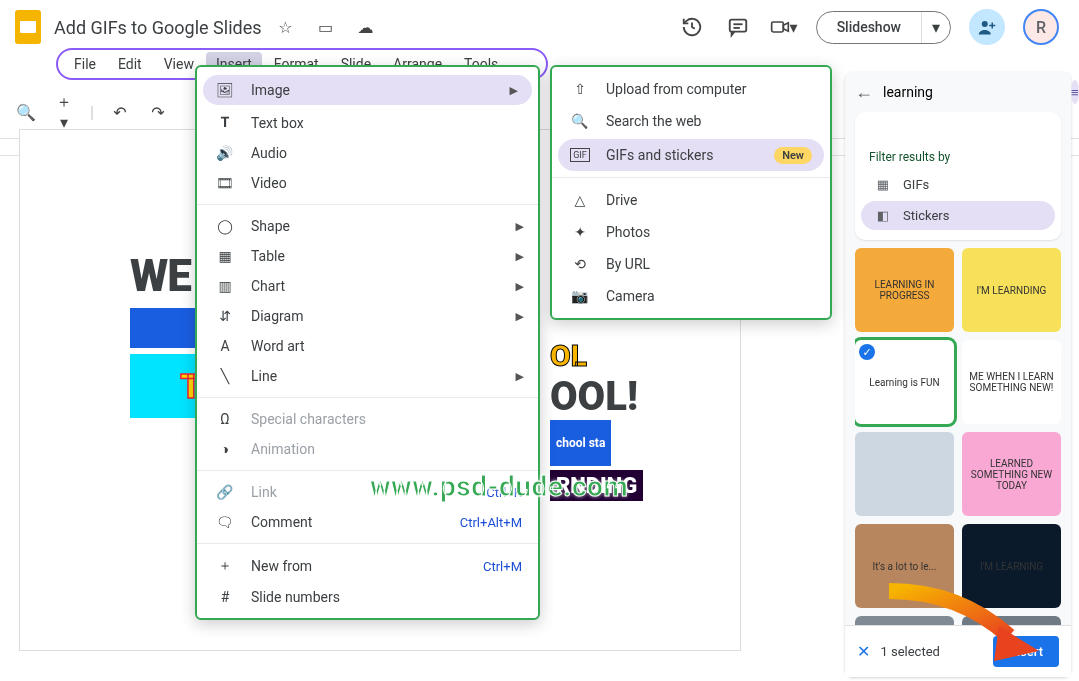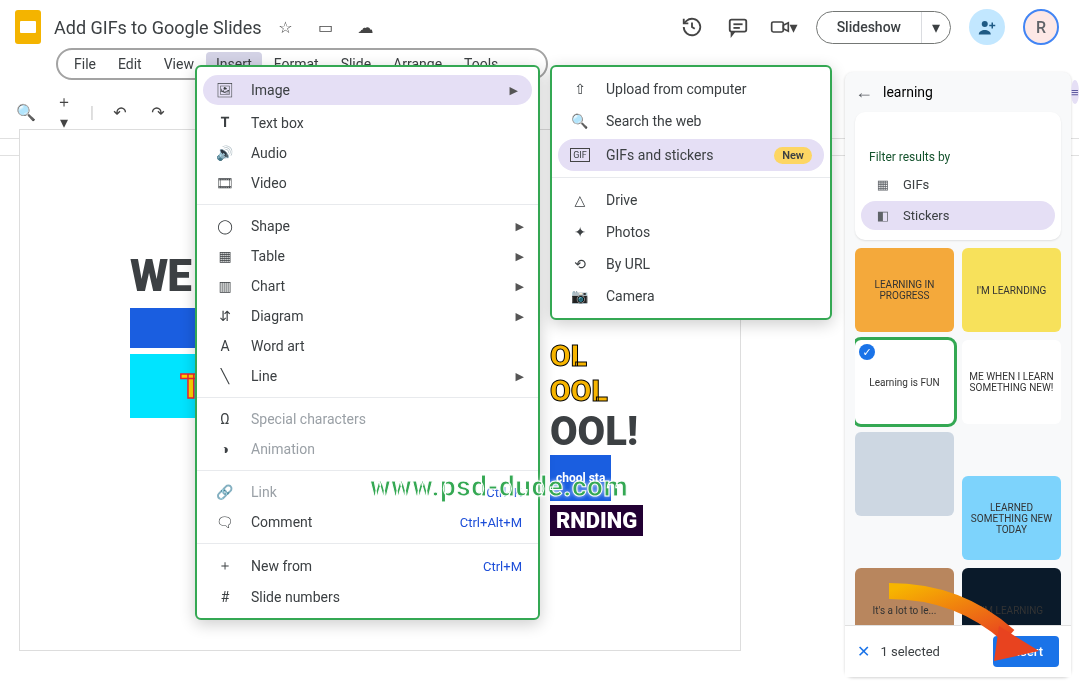--- a/index.html
+++ b/index.html
@@ -14,21 +14,21 @@
 .top-right { display: flex; align-items: center; gap: 18px; margin-right: 10px; }
 .icon-btn { width: 28px; height: 28px; display: flex; align-items: center; justify-content: center; color: #444; cursor: pointer; }
 .slideshow { display: flex; align-items: flex-start; border: 1px solid #747775; border-radius: 22px; height: 33px; overflow: hidden; }
 .slideshow .main { padding: 0 20px; font-size: 14px; font-weight: 500; border-right: 1px solid #dadce0; height: 100%; display: flex; align-items: center; }
 .slideshow .drop { padding: 0 10px; height: 100%; display: flex; align-items: center; }
 .share-btn { width: 36px; height: 36px; border-radius: 50%; background: #c2e7ff; display: flex; align-items: center; justify-content: center; color: #1f5a84; }
 .avatar { width: 36px; height: 36px; border-radius: 50%; border: 2px solid #4285f4; display: flex; align-items: center; justify-content: center; color: #5f6368; font-weight: 500; background: #fde8e6; }
 
 
 .menubar-wrap { padding: 0 56px 6px 56px; position: relative; }
-.menubar { display: flex; gap: 2px; border: 2px solid #a3a3a3; border-radius: 18px; padding: 2px 6px; width: fit-content; }
+.menubar { display: flex; gap: 2px; border: 2px solid #8b5cf6; border-radius: 18px; padding: 2px 6px; width: fit-content; }
 .menubar .mi { padding: 4px 10px; font-size: 14px; border-radius: 4px; cursor: pointer; }
 .menubar .mi.active { background: #d3d2e5; }
 
 
 .toolbar { display: flex; align-items: center; gap: 14px; padding: 6px 14px; color: #444; }
 .toolbar .tb { width: 24px; text-align: center; cursor: pointer; }
 .ruler { height: 18px; border-top: 1px solid #e0e0e0; border-bottom: 1px solid #e0e0e0; font-size: 10px; color: #777; padding-left: 90px; display: flex; gap: 70px; }
 
 
 .canvas { position: absolute; left: 20px; top: 130px; width: 720px; height: 520px; background: #fff; box-shadow: 0 0 0 1px #ddd; }
@@ -172,21 +172,20 @@
   <div class="canvas-content">
     <div class="wc">WE</div>
     <div class="block-bl"></div>
     <div class="block-cy">
       <span class="th-txt">TH</span>
       <span class="th-txt" style="color:#ff4fb0">YO</span>
     </div>
   </div>
   <div class="canvas-right">
     <div class="cool">OL</div>
-    <div class="cool">OOL</div>
     <div class="ool">OOL!</div>
     <span class="small-blue">chool sta</span><br>
     <span class="rnd">RNDING</span>
   </div>
 </div>
 
 <div class="insert-menu" id="insert-menu">
     <div class="row highlight">
       <span class="ico">🖼</span>
       <span>Image</span>
@@ -316,21 +315,21 @@
       <span class="fico">◧</span>
       <span>Stickers</span>
     </div>
   </div>
   <div class="grid" id="thumb-grid">
       <div class="thumb" style="background: rgb(244, 169, 59);">LEARNING IN PROGRESS</div>
       <div class="thumb" style="background: rgb(247, 225, 91);">I'M LEARNDING</div>
       <div class="thumb selected" style="background: rgb(255, 255, 255);">Learning is FUN</div>
       <div class="thumb" style="background: rgb(255, 255, 255);">ME WHEN I LEARN SOMETHING NEW!</div>
       <div class="thumb" style="background: rgb(205, 215, 226);"></div>
-      <div class="thumb" style="background: #7dd3fc; margin-top: 44px;">LEARNED SOMETHING NEW TODAY</div>
+      <div class="thumb" style="background: #f9a8d4;">LEARNED SOMETHING NEW TODAY</div>
       <div class="thumb" style="background: rgb(184, 134, 94);">It's a lot to le...</div>
       <div class="thumb" style="background: rgb(10, 26, 42);">I'M LEARNING</div>
       <div class="thumb" style="background: rgb(128, 138, 148);"></div>
       <div class="thumb" style="background: rgb(112, 122, 132);"></div>
     </div>
   <div class="footer">
     <span class="x">✕</span>
     <span class="cnt">1 selected</span>
     <button class="insert-btn">Insert</button>
   </div>

